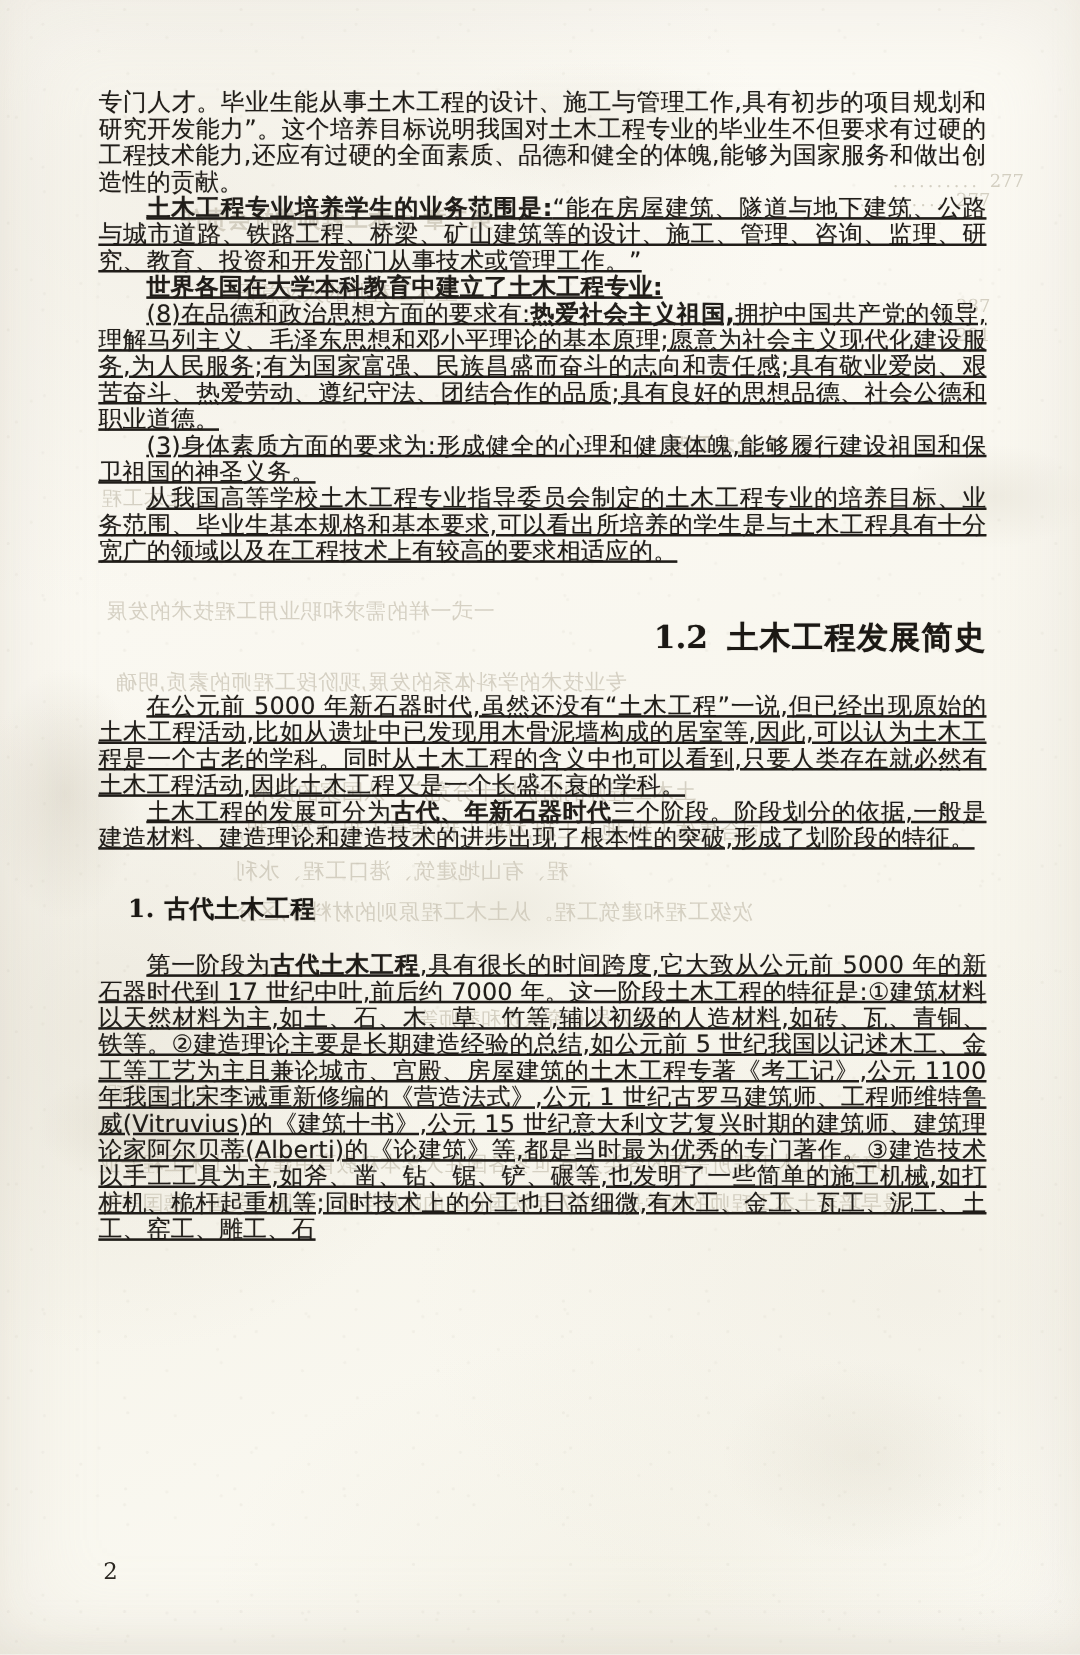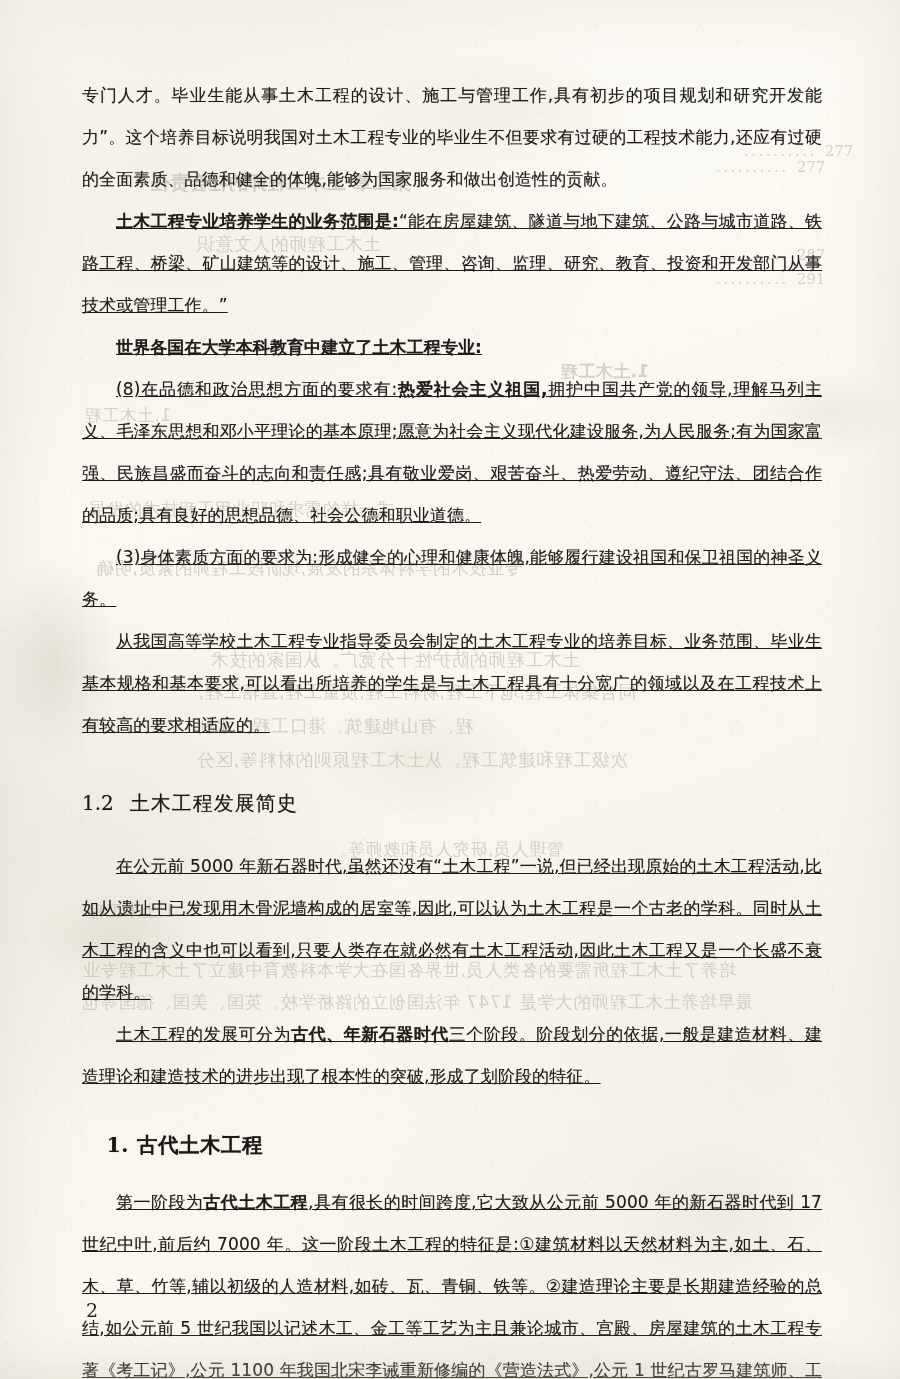--- a/index.html
+++ b/index.html
@@ -77,38 +77,38 @@
 
   .content {
     position: relative;
     z-index: 3;
     padding: 74px 78px 0 82px;
     box-sizing: border-box;
   }
 
   p.body {
     margin: 0;
-    font-size: 17px;
-    line-height: 42px;
+    font-size: 20px;
+    line-height: 22px;
     text-align: justify;
     text-justify: inter-character;
     letter-spacing: 0.1px;
     color: #201d19;
     text-shadow: 0 0 0.7px rgba(40,36,30,0.45);
   }
 
   p.indent { text-indent: 2em; text-decoration: underline; }
 
   .b { font-weight: bold; }
 
   h2.section-heading {
     margin: 44px 0 28px 0;
-    text-align: left;
-    font-size: 20px;
-    font-weight: normal;
+    text-align: right;
+    font-size: 26px;
+    font-weight: bold;
     letter-spacing: 1px;
     color: #1b1814;
     text-shadow: 0 0 0.8px rgba(30,26,20,0.5);
   }
   h2.section-heading .num {
     margin-right: 16px;
     font-family: "DejaVu Serif", "Liberation Serif", serif;
     letter-spacing: 0;
   }
 

